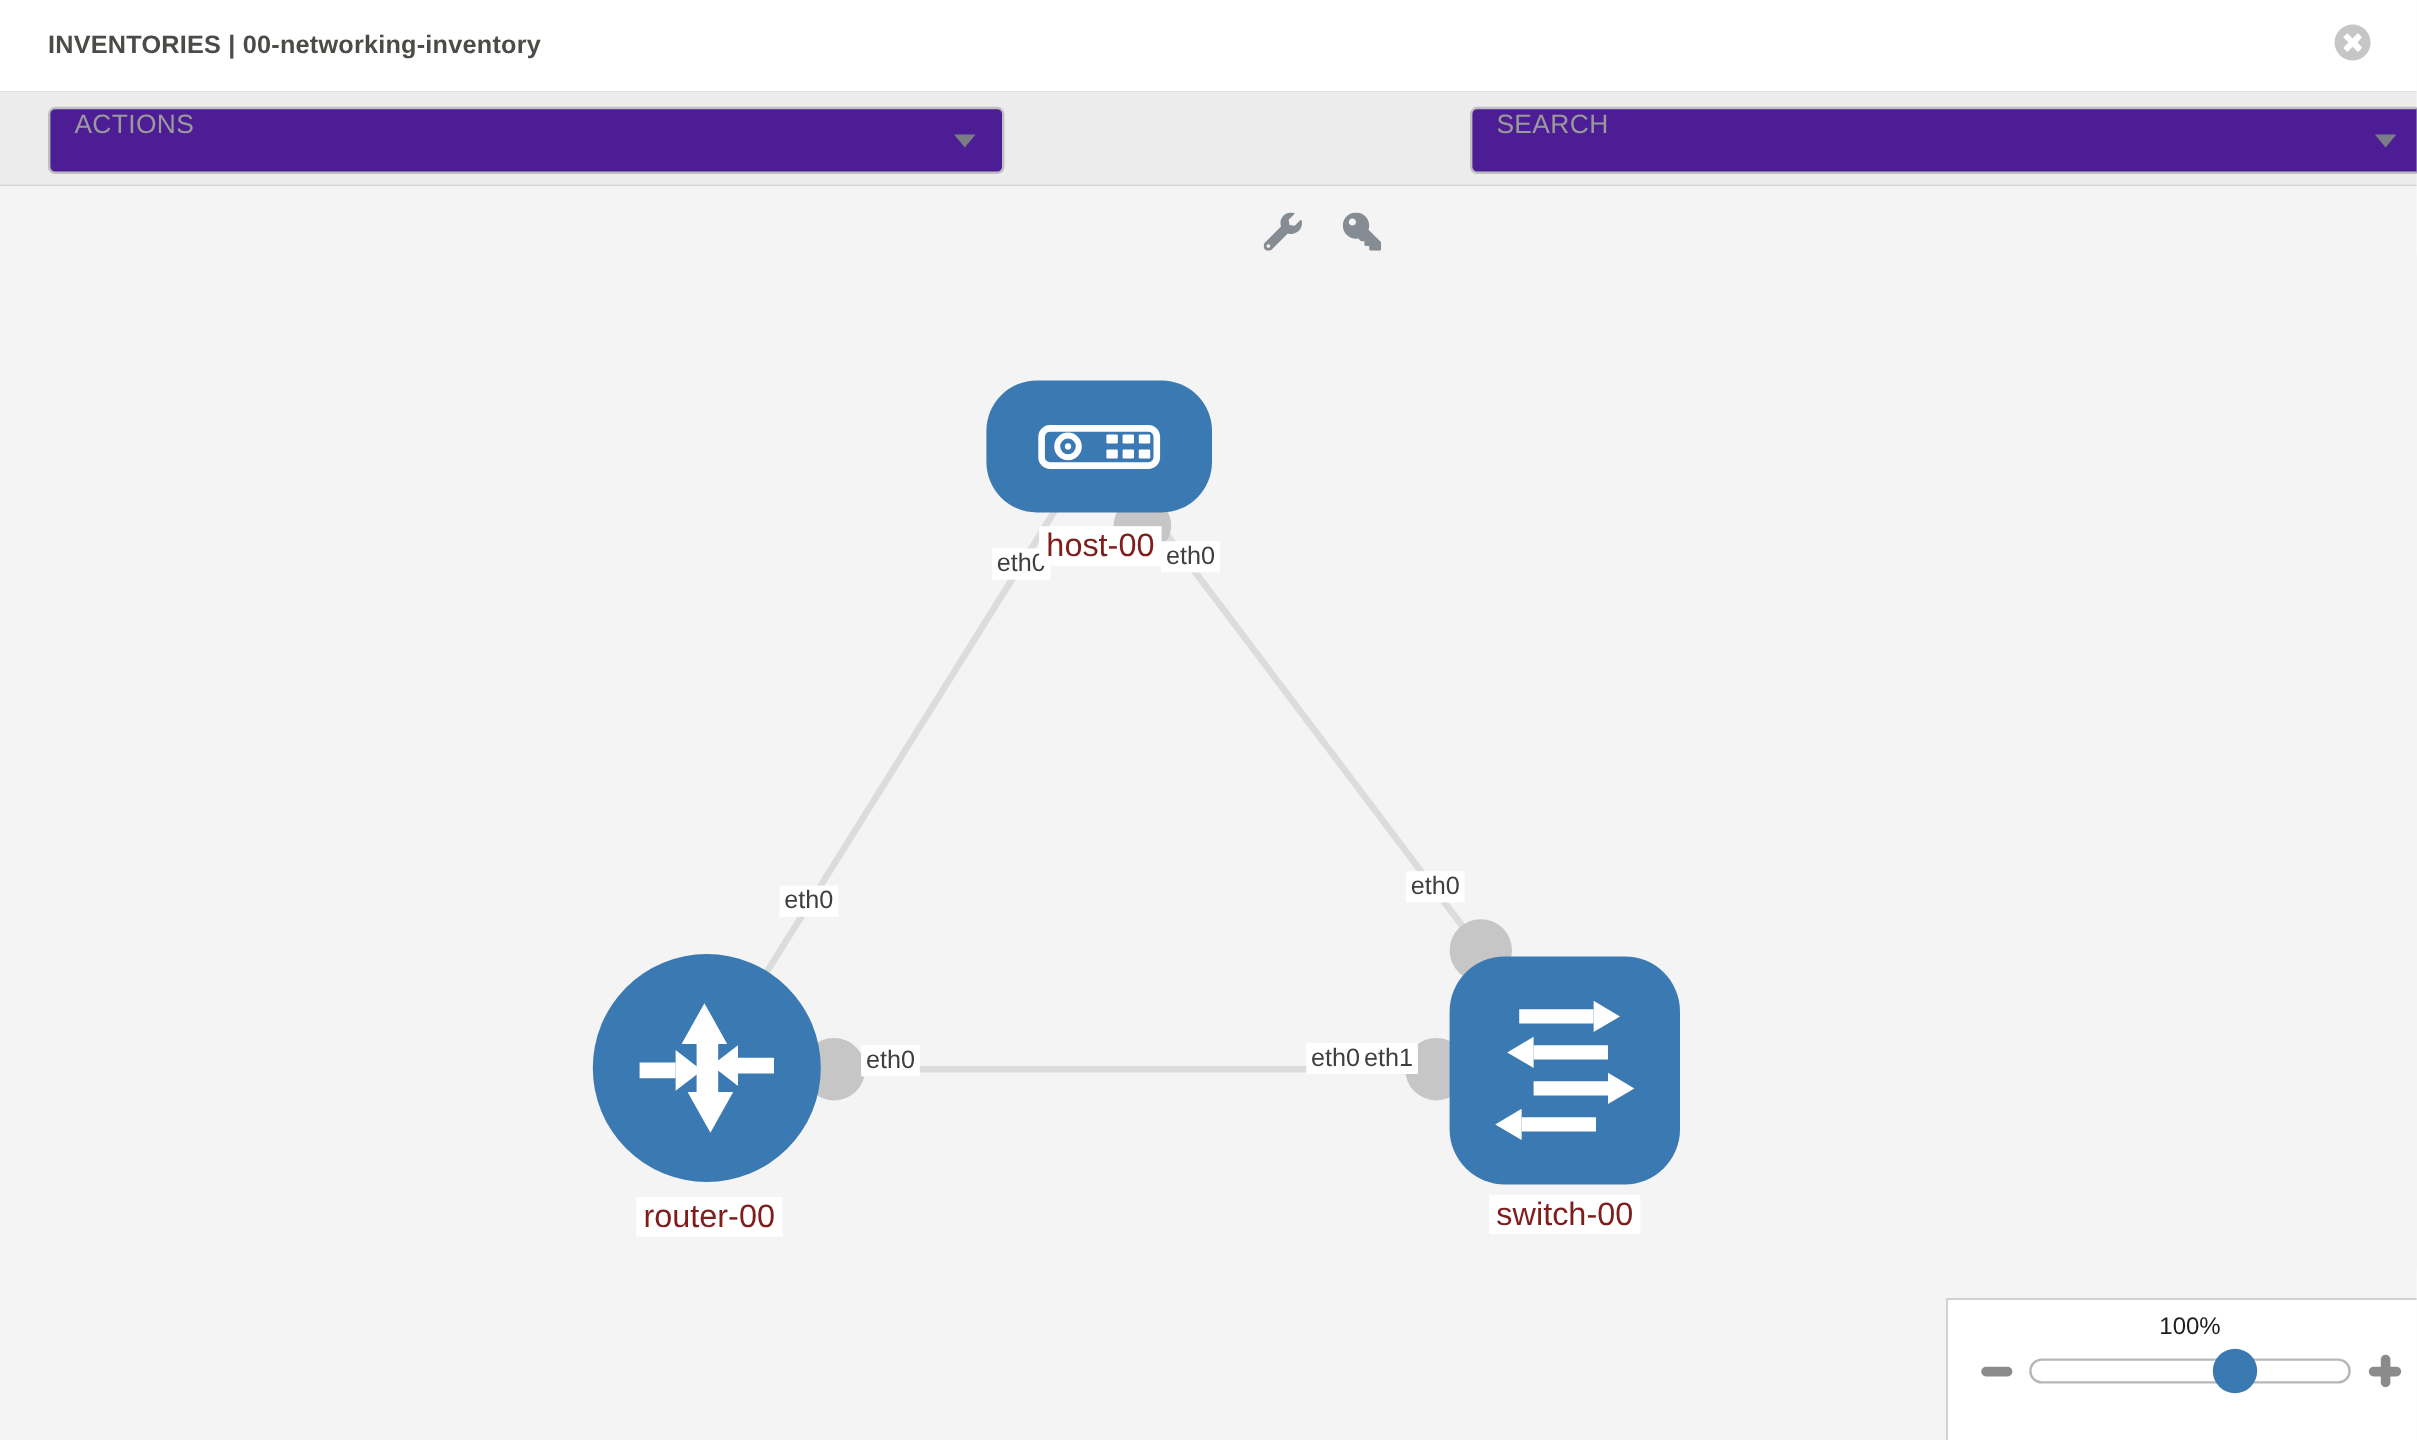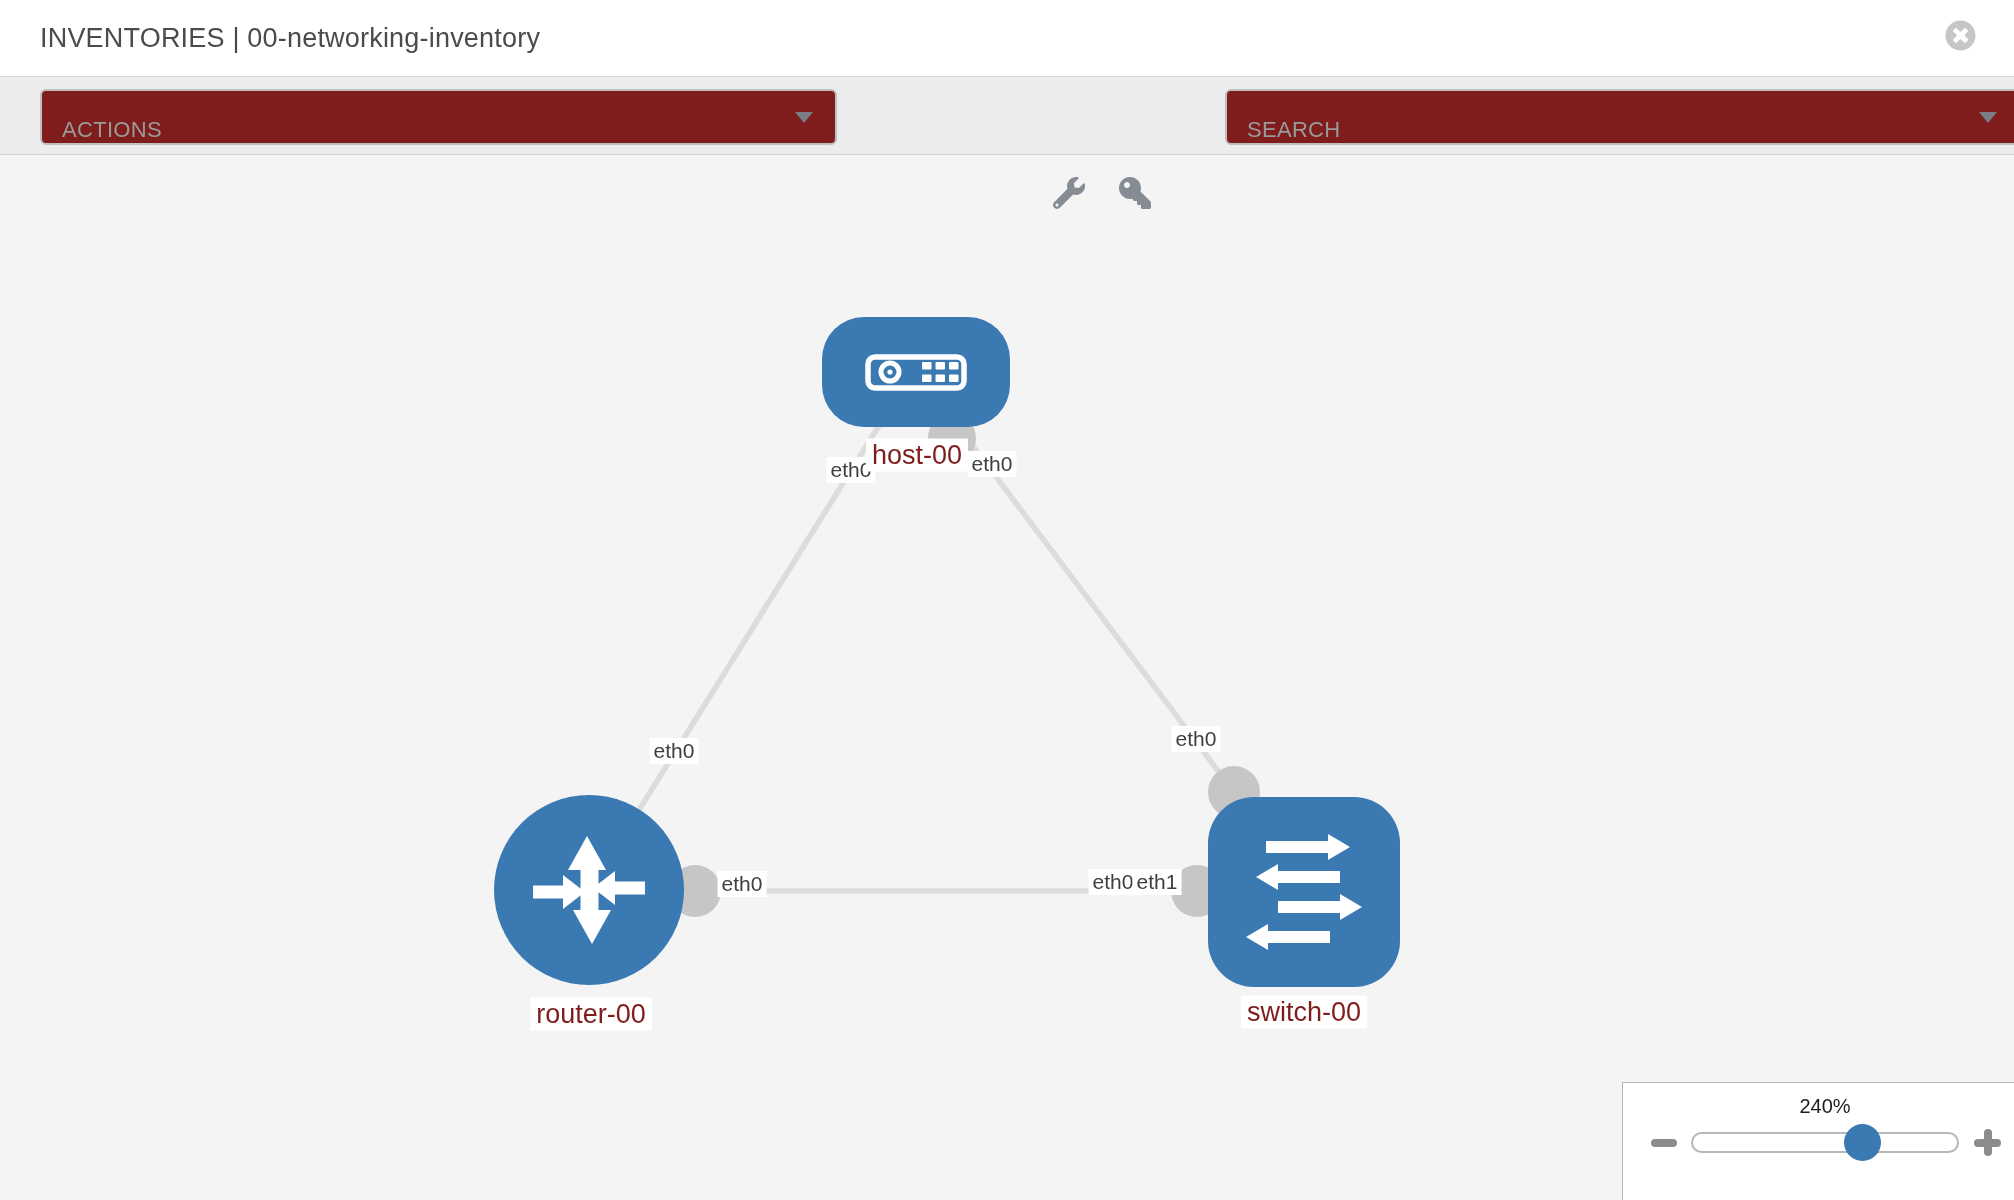--- a/index.html
+++ b/index.html
@@ -3,29 +3,29 @@
 <meta charset="utf-8">
 <style>
   html,body{margin:0;padding:0;background:#ffffff;}
   .app{position:relative;width:2014px;height:1200px;overflow:hidden;
        background:#f4f4f4;font-family:"Liberation Sans",sans-serif;}
 
   
   .header{position:absolute;top:0;left:0;width:100%;height:76px;background:#ffffff;
           border-bottom:1px solid #d9d9d9;z-index:10;}
   .page-title{position:absolute;left:40px;top:50%;transform:translateY(-50%);
-          font-size:27px;font-weight:normal;color:#4b4b47;letter-spacing:.2px;white-space:nowrap;}
+          font-size:21px;font-weight:bold;color:#4b4b47;letter-spacing:.2px;white-space:nowrap;}
   .close-btn{position:absolute;right:38px;top:20px;width:31px;height:31px;cursor:pointer;border:0;background:none;padding:0;}
   .close-btn svg{width:31px;height:31px;fill:#c6c6c6;display:block;}
 
   
   .toolbar{position:absolute;top:77px;left:0;width:100%;height:77px;background:#ececec;
            border-bottom:1px solid #d2d2d2;z-index:10;}
-  .select{position:absolute;top:12px;height:52px;background:#7f1d1d;border:2px solid #bfbfbf;
-          border-radius:6px;display:flex;align-items:flex-end;padding:0 20px;cursor:pointer;}
+  .select{position:absolute;top:12px;height:52px;background:#4c1d95;border:2px solid #bfbfbf;
+          border-radius:6px;display:flex;align-items:flex-start;padding:0 20px;cursor:pointer;}
   .select .sel-text{font-size:22px;color:#9a9a9a;letter-spacing:.3px;}
   .caret{position:absolute;right:22px;top:50%;margin-top:-5px;width:0;height:0;
          border-left:9px solid transparent;border-right:9px solid transparent;
          border-top:11px solid #7a7e84;}
   .actions-select{left:40px;width:753px;}
   .search-select{left:1183px;width:752px;margin-left:42px;}
   .tool-icon{position:absolute;top:100px;width:32px;height:32px;cursor:pointer;border:0;background:none;padding:0;z-index:11;}
   .tool-icon svg{width:32px;height:32px;fill:#868c94;display:block;}
   .wrench-btn{left:1053px;}
   .key-btn{left:1119px;}
@@ -141,20 +141,20 @@
           <path d="M512 176.001C512 273.203 433.202 352 336 352c-11.22 0-22.19-1.062-32.827-3.069l-24.012 27.014A23.999 23.999 0 0 1 261.223 384H224v40c0 13.255-10.745 24-24 24h-40v40c0 13.255-10.745 24-24 24H24c-13.255 0-24-10.745-24-24v-78.059c0-6.365 2.529-12.47 7.029-16.971l161.802-161.802C163.108 213.814 160 195.271 160 176 160 78.798 238.797.001 335.999 0 433.488-.001 512 78.511 512 176.001zM336 128c0 26.51 21.49 48 48 48s48-21.49 48-48-21.49-48-48-48-48 21.49-48 48z"></path>
         </svg>
     </button>
     <div class="select search-select">
       <span class="sel-text">SEARCH</span>
       <span class="caret"></span>
     </div>
   </div>
 
   <div class="zoom-panel">
-    <div class="zoom-value">240%</div>
+    <div class="zoom-value">100%</div>
     <button class="zoom-minus" aria-label="zoom out"></button>
     <div class="zoom-track"></div>
     <div class="zoom-thumb" id="zoom-thumb" style="background: rgb(58, 121, 178); left: 221.32px;"></div>
     <button class="zoom-plus" aria-label="zoom in"></button>
   </div>
 
 </div>
 
 </body></html>

